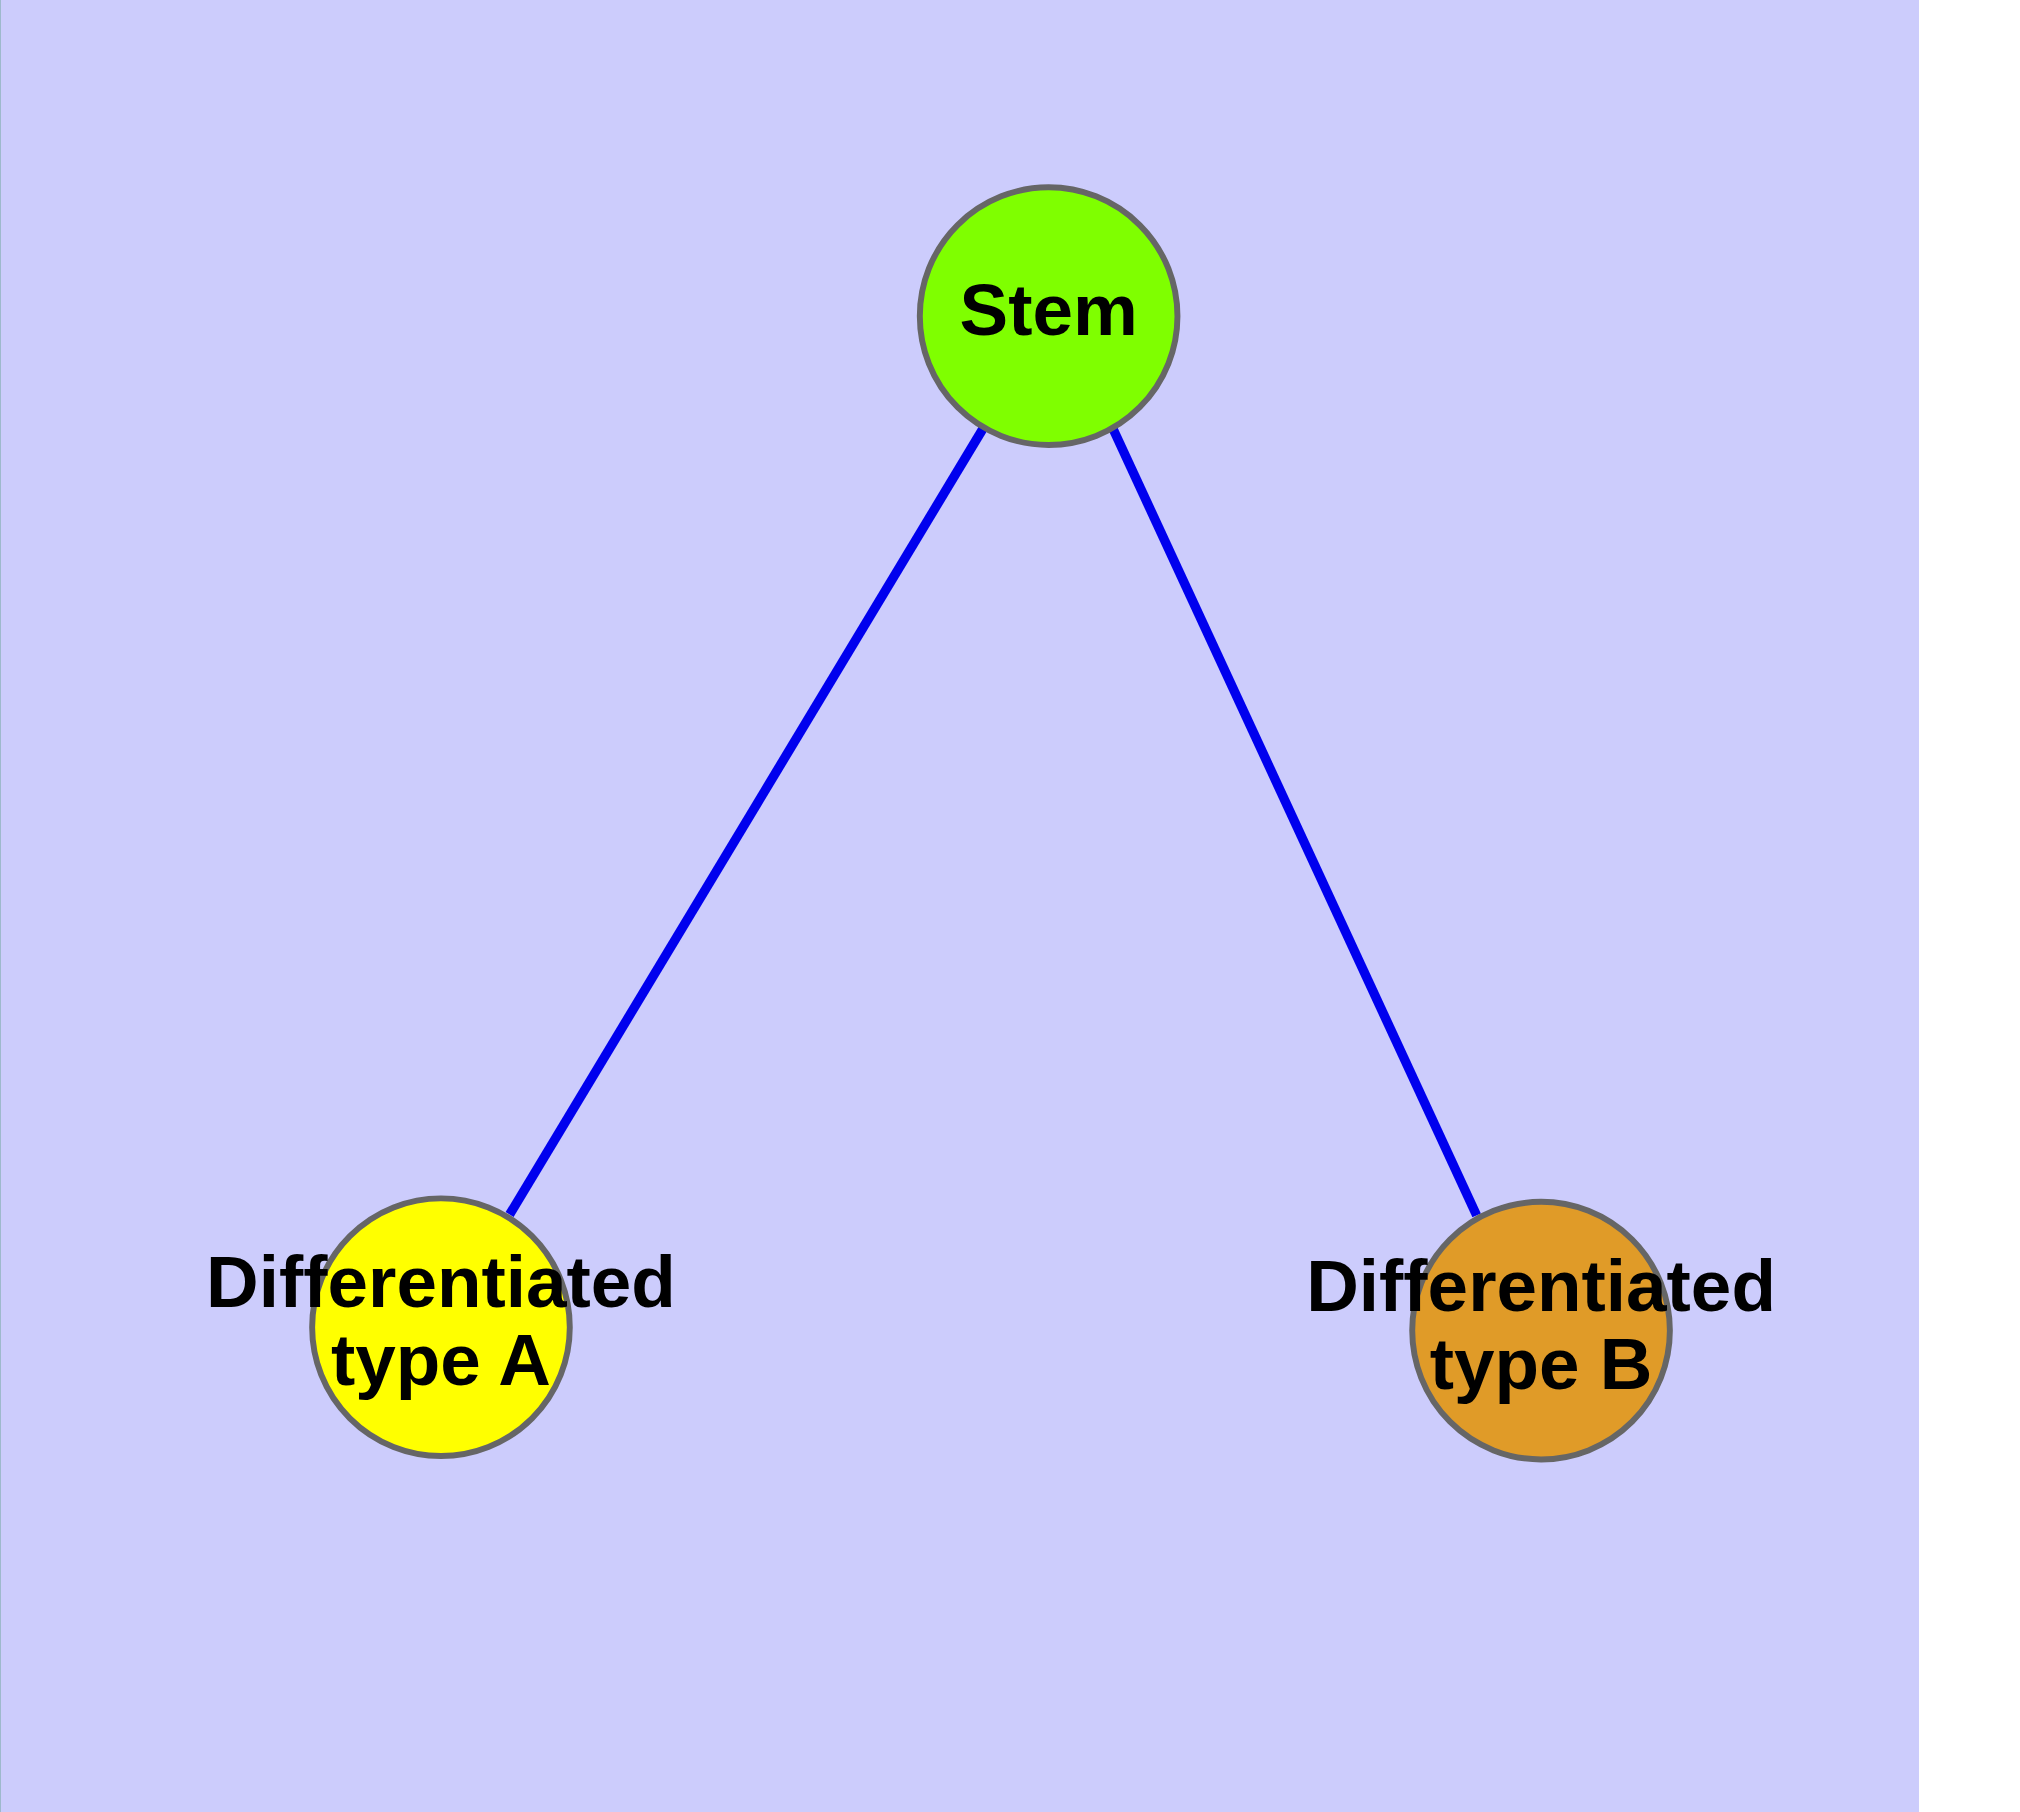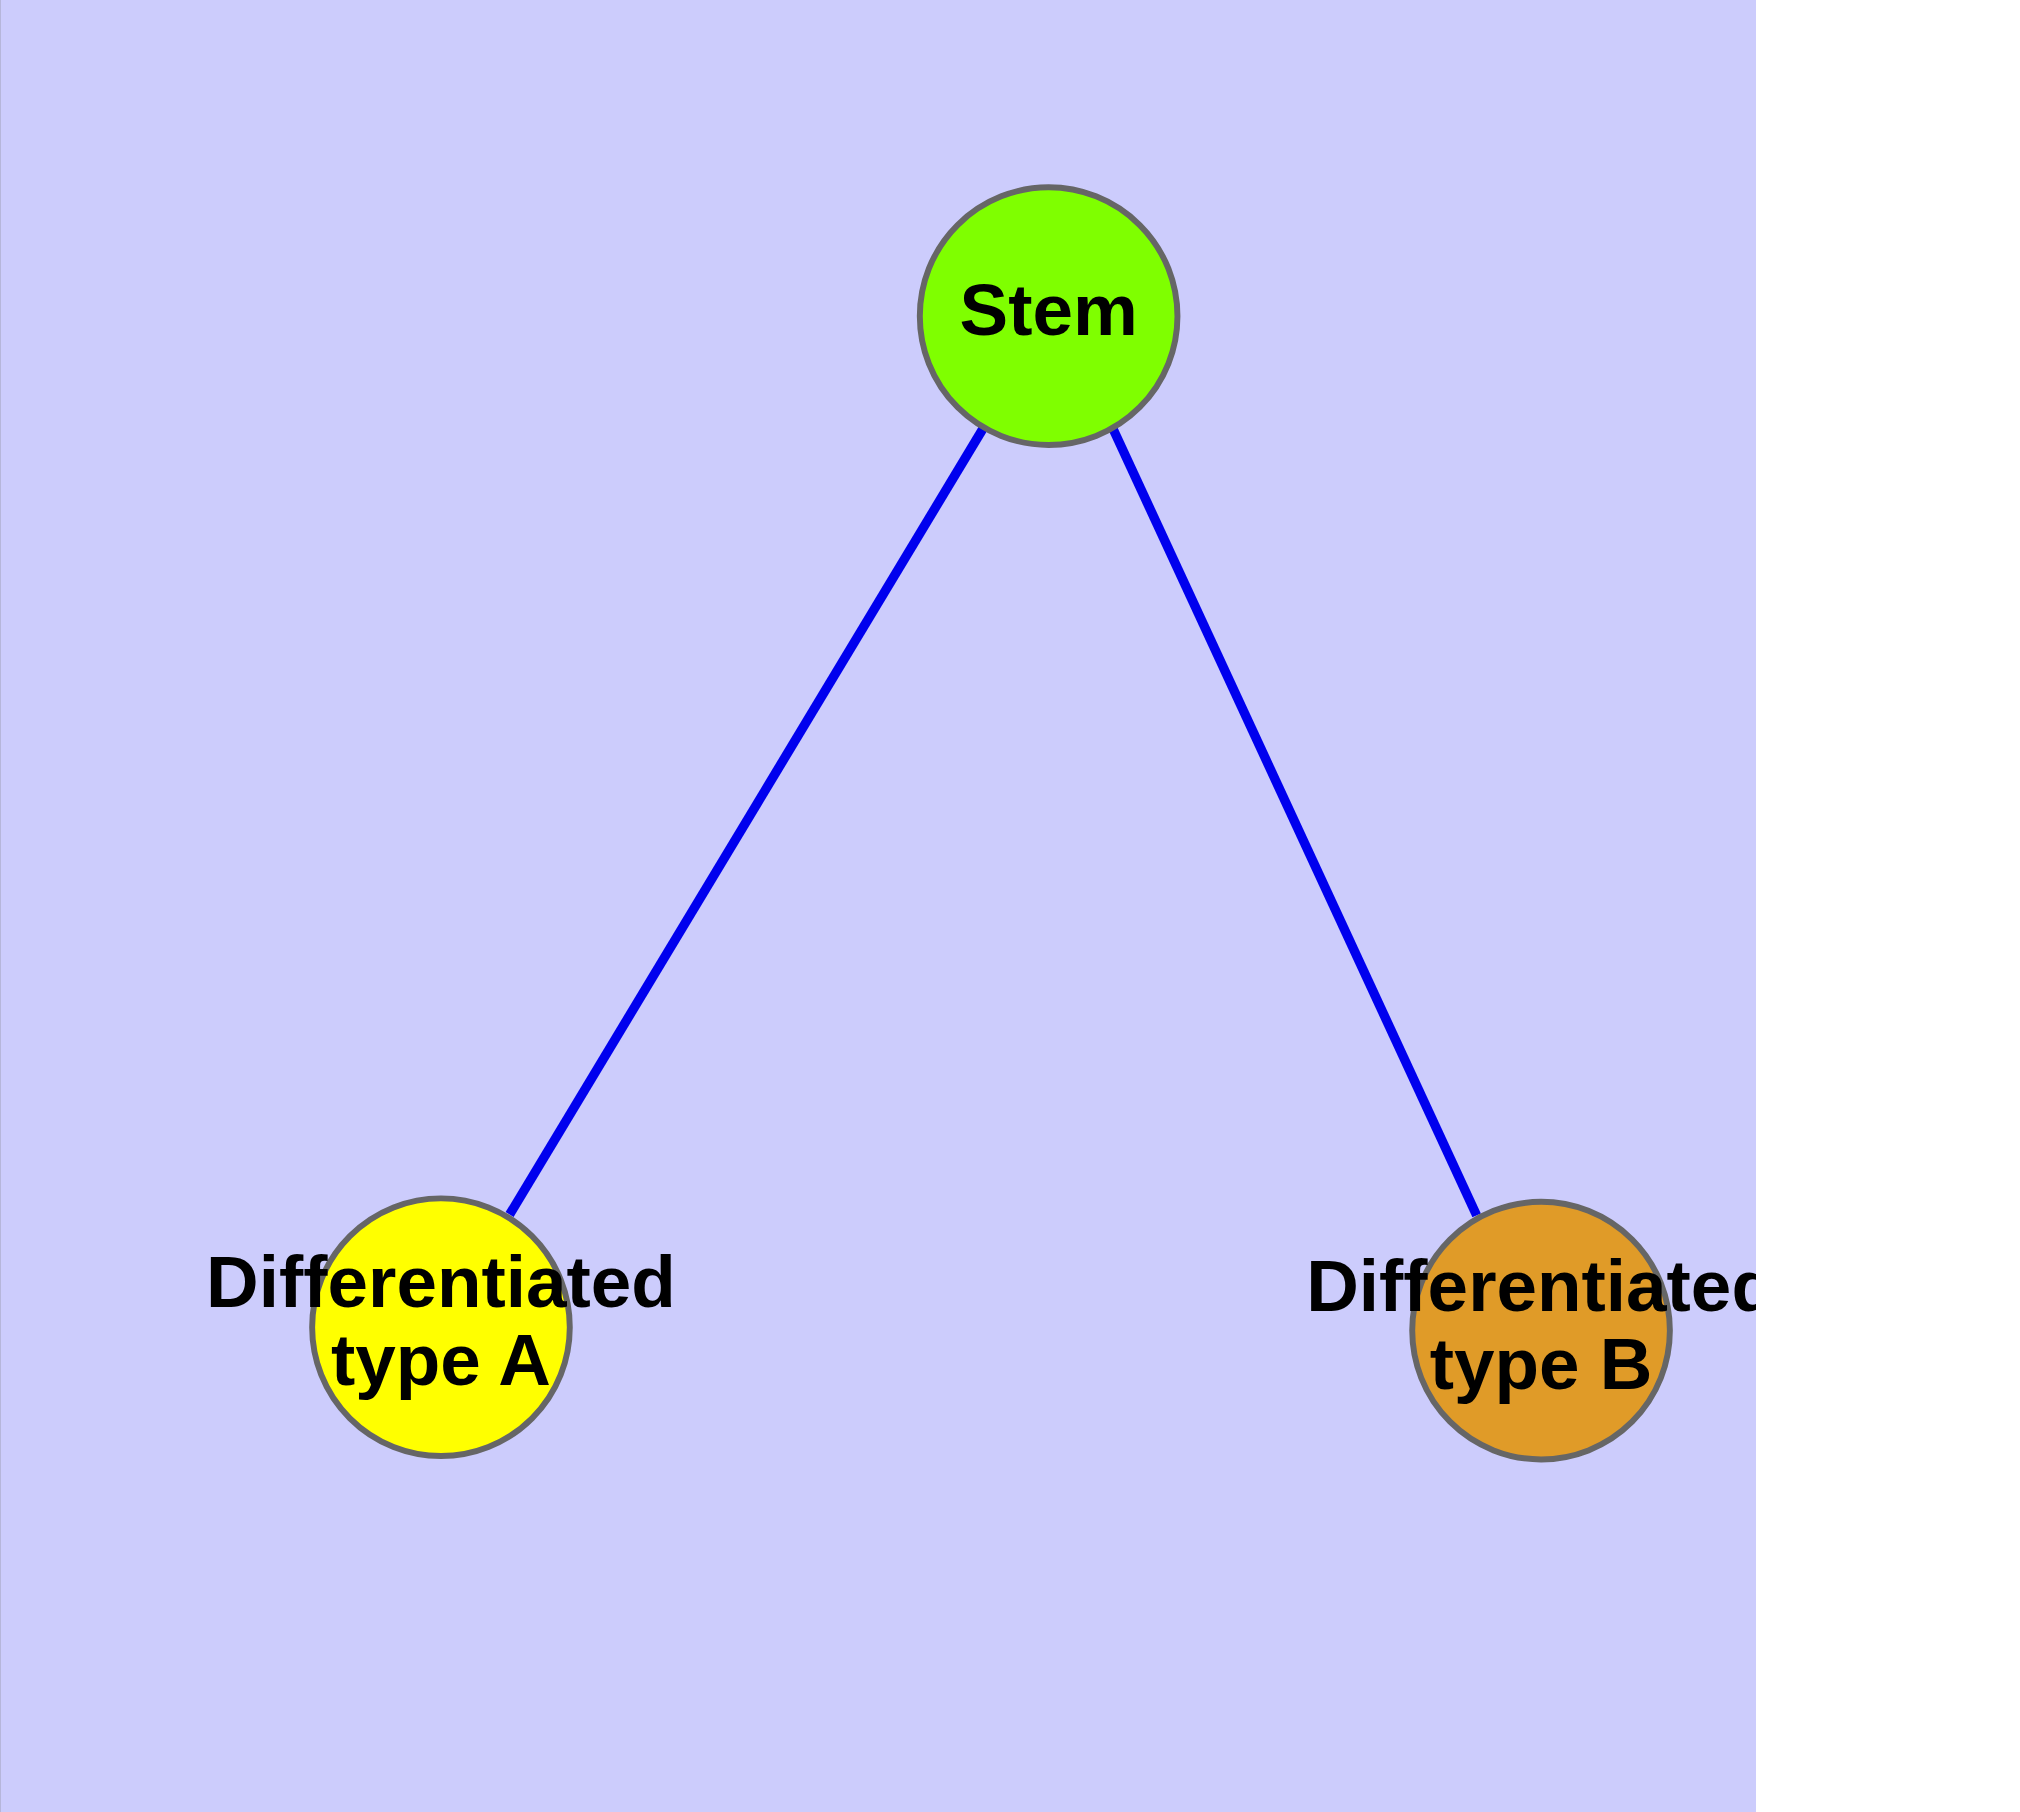--- a/index.html
+++ b/index.html
@@ -28,21 +28,21 @@
     font-weight: bold;
     fill: #000000;
     text-anchor: middle;
     dominant-baseline: middle;
     paint-order: normal;
   }
 </style>
 </head>
 <body>
 
-<div id="canvas" style="width: 1756px; height: 1812px; background: #737373;">
+<div id="canvas" style="width: 1919px; height: 1812px; background: #15803d;">
   <svg id="graph-svg" viewBox="0 0 2384 2138" xmlns="http://www.w3.org/2000/svg">
 
     <rect id="bg-rect" x="0" y="0" width="2384" height="2138" fill="#CCCCFC"></rect>
 
     <g id="edges-layer">
         <line x1="1160" y1="505" x2="601" y2="1433" stroke="#0000EE" stroke-width="11" stroke-linecap="butt"></line>
         <line x1="1313" y1="506" x2="1742" y2="1434" stroke="#0000EE" stroke-width="11" stroke-linecap="butt"></line>
       </g>
     <g id="nodes-layer">
         <circle cx="1237" cy="373" r="152" fill="#7FFF00" stroke="#666666" stroke-width="7"></circle>

